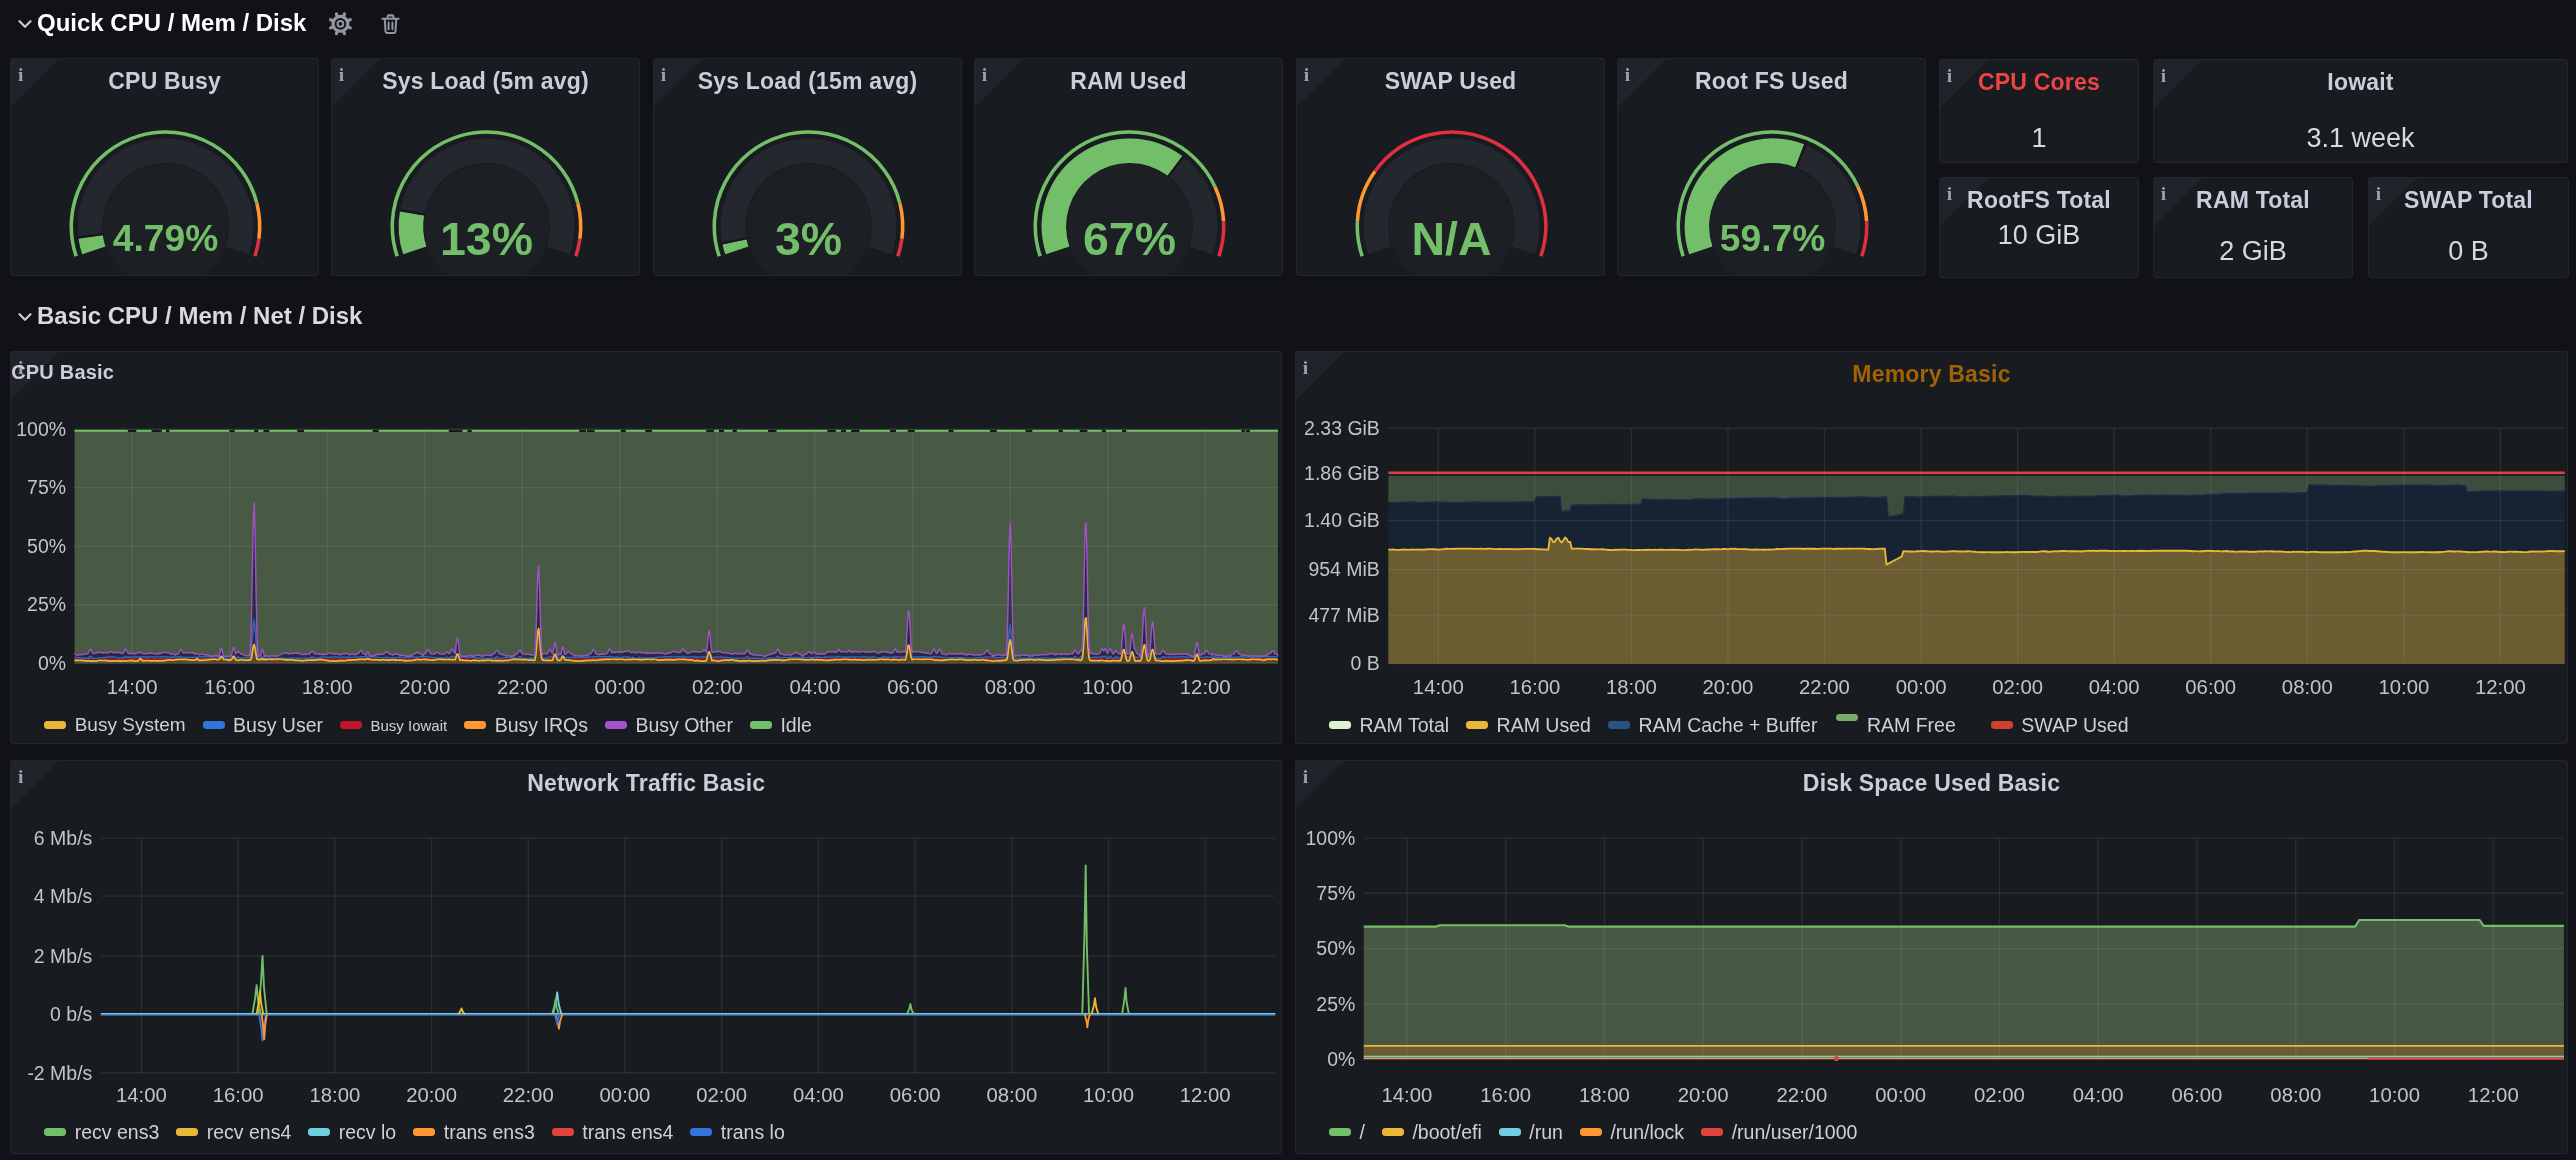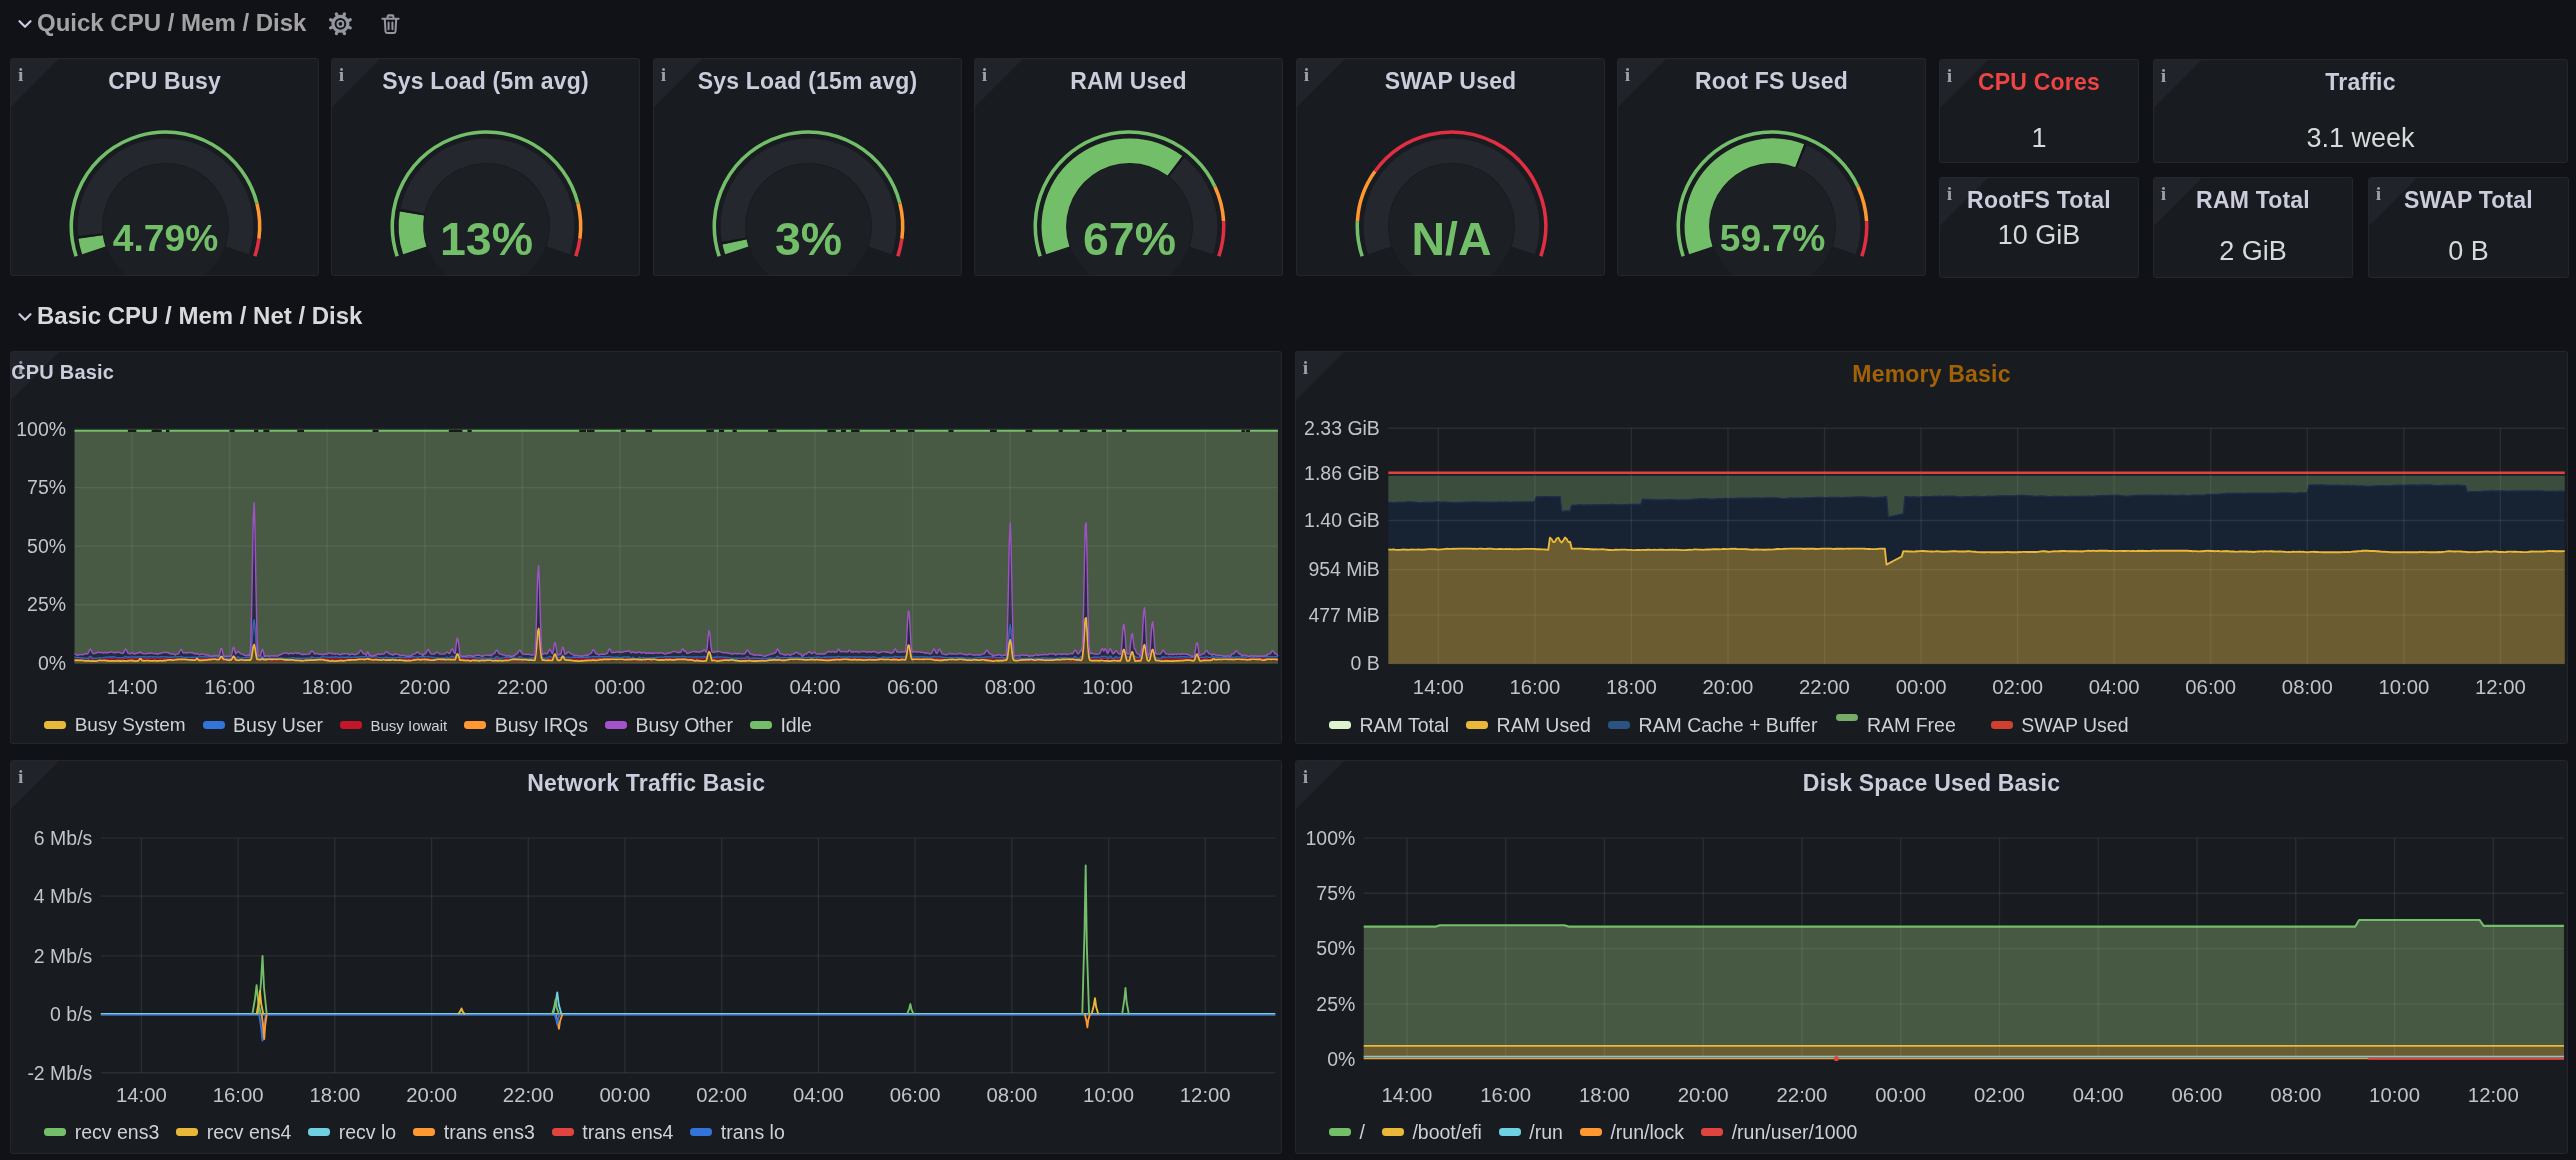--- a/index.html
+++ b/index.html
@@ -1,16 +1,16 @@
 <!DOCTYPE html>
 <html style="font-size:13.5px"><head><meta charset="utf-8"><style>html,body{margin:0;padding:0;background:#111217;}*{box-sizing:border-box;font-family:"Liberation Sans",sans-serif;}</style></head><body style="width:2576px;height:1160px;position:relative;overflow:hidden">
 <svg width="22" height="22" style="position:absolute;left:13.5px;top:12.7px" viewBox="0 0 24 24">
     <polyline points="6,9 12,15 18,9" fill="none" stroke="#ccccdc" stroke-width="2.4" stroke-linecap="round" stroke-linejoin="round"></polyline>
   </svg>
-<div style="position:absolute;left:37px;top:9.3px;font-size:24px;font-weight:700;color:#a3a3a3">Quick CPU / Mem / Disk</div>
+<div style="position:absolute;left:37px;top:9.3px;font-size:24px;font-weight:700;color:#ffffff">Quick CPU / Mem / Disk</div>
 <svg width="2576" height="51" style="position:absolute;left:0;top:0" viewBox="0 0 3042 60">
     <circle cx="402" cy="28" r="8.8" fill="none" stroke="#9597a0" stroke-width="3.8"></circle>
     <circle cx="402" cy="28" r="3.4" fill="none" stroke="#9597a0" stroke-width="2.4"></circle>
     <line x1="410.3" y1="31.4" x2="413.6" y2="32.8" stroke="#9597a0" stroke-width="3.8" stroke-linecap="round"></line>
     <line x1="405.4" y1="36.3" x2="406.8" y2="39.6" stroke="#9597a0" stroke-width="3.8" stroke-linecap="round"></line>
     <line x1="398.6" y1="36.3" x2="397.2" y2="39.6" stroke="#9597a0" stroke-width="3.8" stroke-linecap="round"></line>
     <line x1="393.7" y1="31.4" x2="390.4" y2="32.8" stroke="#9597a0" stroke-width="3.8" stroke-linecap="round"></line>
     <line x1="393.7" y1="24.6" x2="390.4" y2="23.2" stroke="#9597a0" stroke-width="3.8" stroke-linecap="round"></line>
     <line x1="398.6" y1="19.7" x2="397.2" y2="16.4" stroke="#9597a0" stroke-width="3.8" stroke-linecap="round"></line>
     <line x1="405.4" y1="19.7" x2="406.8" y2="16.4" stroke="#9597a0" stroke-width="3.8" stroke-linecap="round"></line>
@@ -109,21 +109,21 @@
   </div>
 <div style="position:absolute;left:1939px;top:59px;width:200px;height:104px;background:#181b1f;border:0.8px solid #23262c;border-radius:2.5px;overflow:hidden">
     <div style="position:absolute;left:0;top:0;width:0;height:0;border-top:48px solid #20232a;border-right:48px solid transparent"></div>
     <div style="position:absolute;left:6.8px;top:5.1px;font-family:'Liberation Serif',serif;font-weight:700;font-size:19.5px;color:#9fa1a8">i</div>
     <div style="position:absolute;left:0;top:8.5px;width:100%;text-align:center;font-size:23px;font-weight:600;color:#ef4444;letter-spacing:0.2px">CPU Cores</div>
     <div style="position:absolute;left:0;top:63px;width:100%;text-align:center;font-size:27px;font-weight:500;color:#d8d9da">1</div>
   </div>
 <div style="position:absolute;left:2153px;top:59px;width:415px;height:104px;background:#181b1f;border:0.8px solid #23262c;border-radius:2.5px;overflow:hidden">
     <div style="position:absolute;left:0;top:0;width:0;height:0;border-top:48px solid #20232a;border-right:48px solid transparent"></div>
     <div style="position:absolute;left:6.8px;top:5.1px;font-family:'Liberation Serif',serif;font-weight:700;font-size:19.5px;color:#9fa1a8">i</div>
-    <div style="position:absolute;left:0;top:8.5px;width:100%;text-align:center;font-size:23px;font-weight:600;color:#ccccdc;letter-spacing:0.2px">Traffic</div>
+    <div style="position:absolute;left:0;top:8.5px;width:100%;text-align:center;font-size:23px;font-weight:600;color:#ccccdc;letter-spacing:0.2px">Iowait</div>
     <div style="position:absolute;left:0;top:63px;width:100%;text-align:center;font-size:27px;font-weight:500;color:#d8d9da">3.1 week</div>
   </div>
 <div style="position:absolute;left:1939px;top:177px;width:200px;height:101px;background:#181b1f;border:0.8px solid #23262c;border-radius:2.5px;overflow:hidden">
     <div style="position:absolute;left:0;top:0;width:0;height:0;border-top:48px solid #20232a;border-right:48px solid transparent"></div>
     <div style="position:absolute;left:6.8px;top:5.1px;font-family:'Liberation Serif',serif;font-weight:700;font-size:19.5px;color:#9fa1a8">i</div>
     <div style="position:absolute;left:0;top:8.5px;width:100%;text-align:center;font-size:23px;font-weight:600;color:#ccccdc;letter-spacing:0.2px">RootFS Total</div>
     <div style="position:absolute;left:0;top:42px;width:100%;text-align:center;font-size:27px;font-weight:500;color:#d8d9da">10 GiB</div>
   </div>
 <div style="position:absolute;left:2153px;top:177px;width:200px;height:101px;background:#181b1f;border:0.8px solid #23262c;border-radius:2.5px;overflow:hidden">
     <div style="position:absolute;left:0;top:0;width:0;height:0;border-top:48px solid #20232a;border-right:48px solid transparent"></div>

